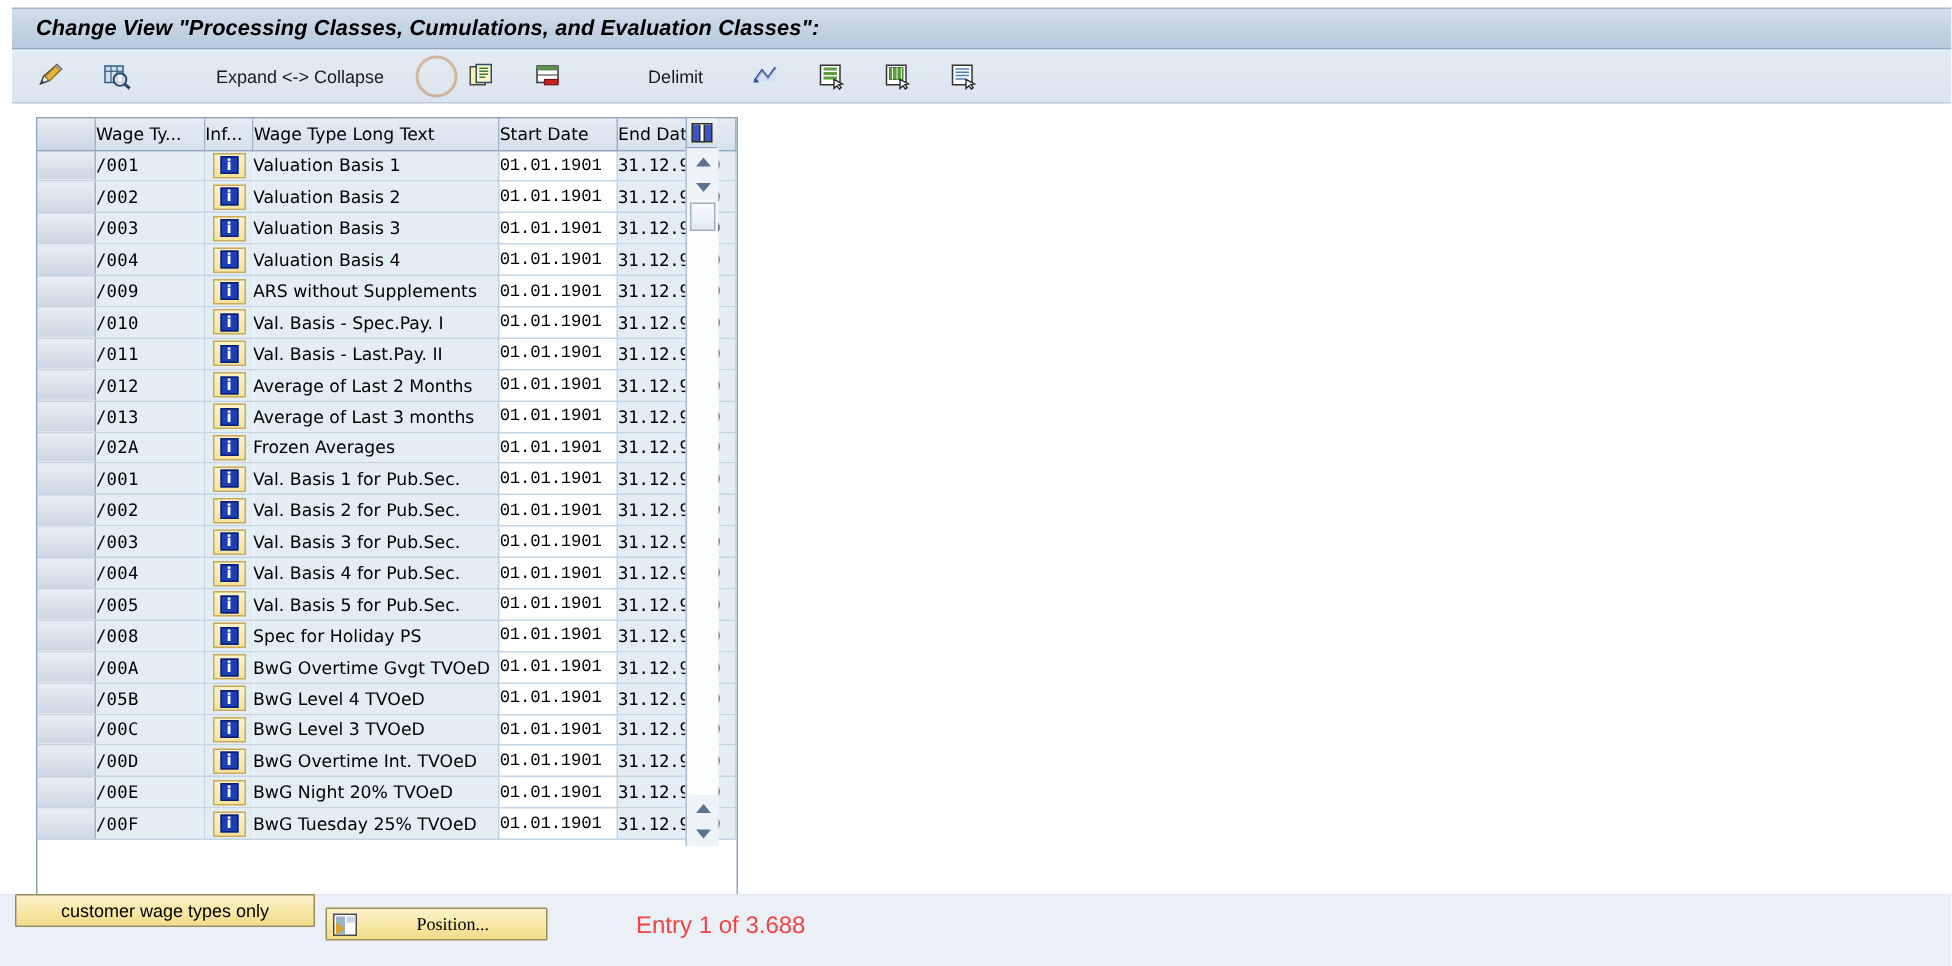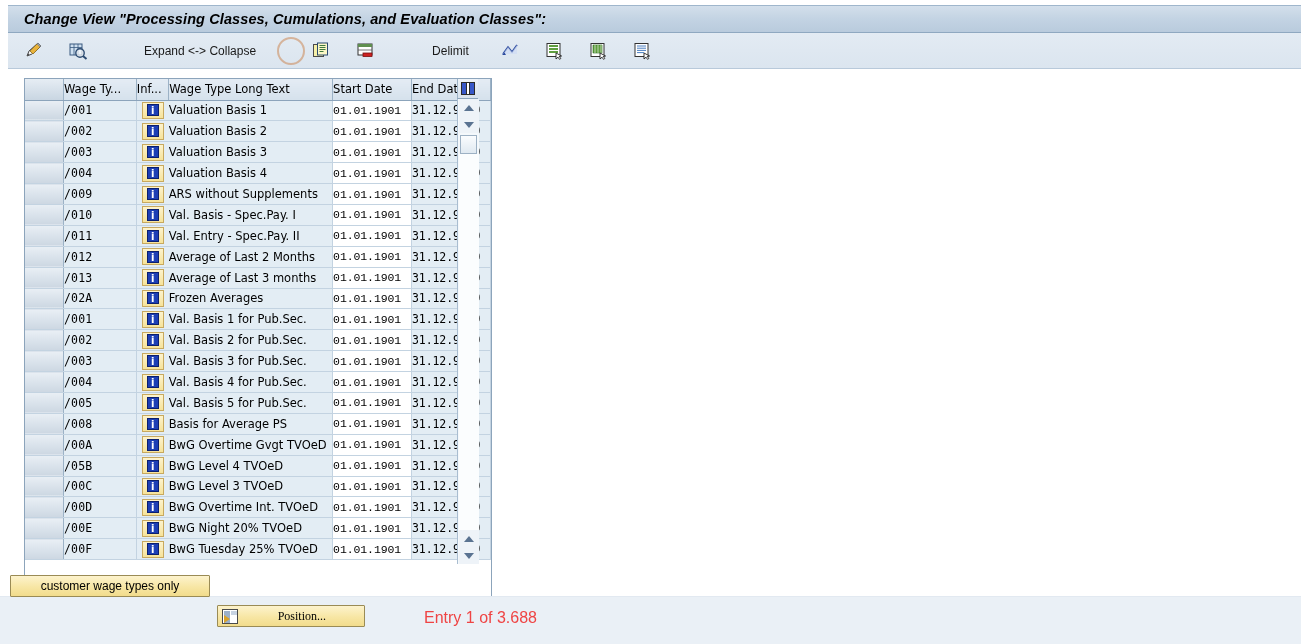--- a/index.html
+++ b/index.html
@@ -289,21 +289,21 @@
     border-radius: 1px;
     font-size: 12px;
     color: #000;
     display: flex;
     align-items: center;
     justify-content: center;
     cursor: pointer;
     font-family: "Liberation Sans", sans-serif;
     white-space: nowrap;
   }
-  #btn-customer { left: 10px; top: 575px; width: 200px; }
+  #btn-customer { left: 10px; top: 596px; width: 200px; }
   #btn-position { left: 217px; top: 605px; width: 148px; justify-content: flex-end; padding-right: 38px; font-family: Liberation Serif, serif; }
   .posicon {
     position: absolute;
     left: 4px; top: 3px;
     width: 16px; height: 15px;
     border: 1px solid #4a4a4a;
     background: #ffffff;
     overflow: hidden;
   }
   .posicon .pl { position:absolute; left:1px; top:1px; width:6px; height:12px; background:#9bb0c9; }
@@ -516,21 +516,21 @@
             <td class="cell-long">Val. Basis - Spec.Pay. I</td>
             <td class="cell-date">01.01.1901</td>
             <td class="cell-date2">31.12.9999</td>
           </tr>
           <tr class="datarow">
             <td class="cell-sel"></td>
             <td class="cell-wt">/011</td>
             <td class="cell-inf"><span class="infobtn">
                 <span class="info-sq">i</span>
               </span></td>
-            <td class="cell-long">Val. Entry - Spec.Pay. II</td>
+            <td class="cell-long">Val. Basis - Last.Pay. II</td>
             <td class="cell-date">01.01.1901</td>
             <td class="cell-date2">31.12.9999</td>
           </tr>
           <tr class="datarow">
             <td class="cell-sel"></td>
             <td class="cell-wt">/012</td>
             <td class="cell-inf"><span class="infobtn">
                 <span class="info-sq">i</span>
               </span></td>
             <td class="cell-long">Average of Last 2 Months</td>
@@ -606,21 +606,21 @@
             <td class="cell-long">Val. Basis 5 for Pub.Sec.</td>
             <td class="cell-date">01.01.1901</td>
             <td class="cell-date2">31.12.9999</td>
           </tr>
           <tr class="datarow">
             <td class="cell-sel"></td>
             <td class="cell-wt">/008</td>
             <td class="cell-inf"><span class="infobtn">
                 <span class="info-sq">i</span>
               </span></td>
-            <td class="cell-long">Basis for Average PS</td>
+            <td class="cell-long">Spec for Holiday PS</td>
             <td class="cell-date">01.01.1901</td>
             <td class="cell-date2">31.12.9999</td>
           </tr>
           <tr class="datarow">
             <td class="cell-sel"></td>
             <td class="cell-wt">/00A</td>
             <td class="cell-inf"><span class="infobtn">
                 <span class="info-sq">i</span>
               </span></td>
             <td class="cell-long">BwG Overtime Gvgt TVOeD</td>

